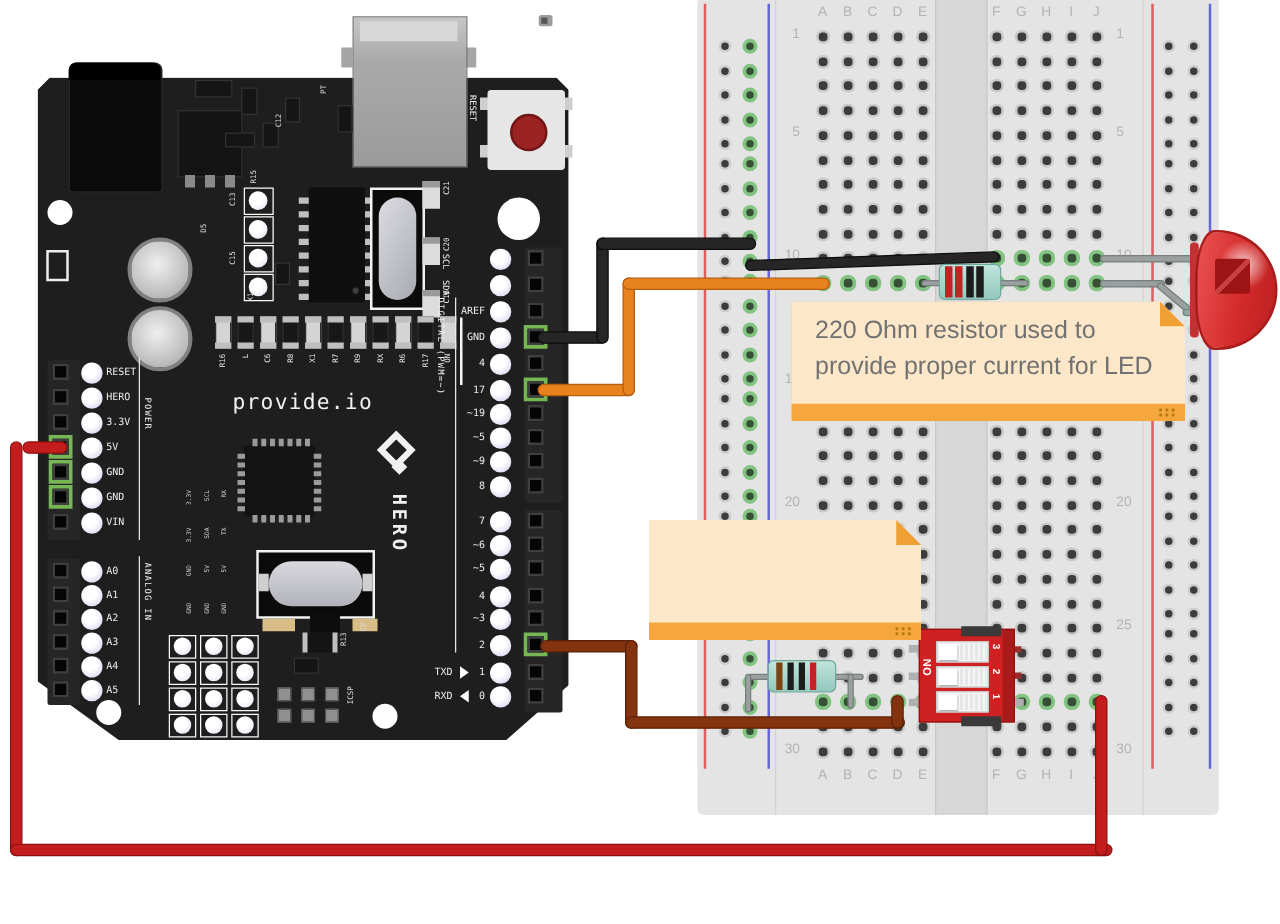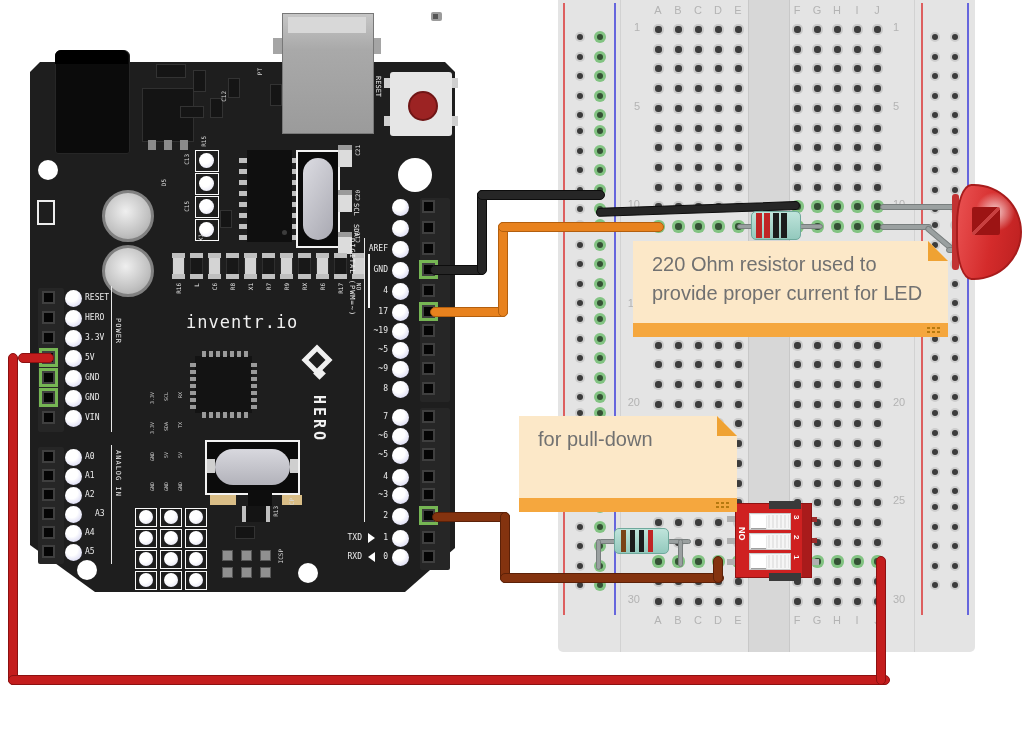--- a/index.html
+++ b/index.html
@@ -608,21 +608,21 @@
       <div class="vtx2 mono" style="position: absolute; left: 289px; top: 221px; white-space: nowrap; font-size: 6px; color: rgb(232, 232, 232);">R6</div>
       <div style="position: absolute; left: 304px; top: 191px; width: 13px; height: 26px; background: rgb(24, 24, 24); border: 1px solid rgb(46, 46, 46); box-sizing: border-box;"></div>
       <div style="position: absolute; left: 304px; top: 191px; width: 13px; height: 5px; background: rgb(191, 191, 191);"></div>
       <div style="position: absolute; left: 304px; top: 212px; width: 13px; height: 5px; background: rgb(191, 191, 191);"></div>
       <div class="vtx2 mono" style="position: absolute; left: 307px; top: 221px; white-space: nowrap; font-size: 6px; color: rgb(232, 232, 232);">R17</div>
       <div style="position: absolute; left: 322px; top: 191px; width: 13px; height: 26px; background: rgb(212, 212, 212); border: 1px solid rgb(46, 46, 46); box-sizing: border-box;"></div>
       <div style="position: absolute; left: 322px; top: 191px; width: 13px; height: 5px; background: rgb(191, 191, 191);"></div>
       <div style="position: absolute; left: 322px; top: 212px; width: 13px; height: 5px; background: rgb(191, 191, 191);"></div>
       <div class="vtx2 mono" style="position: absolute; left: 325px; top: 221px; white-space: nowrap; font-size: 6px; color: rgb(232, 232, 232);">ON</div>
       <div style="position: absolute; left: 338px; top: 192px; width: 2px; height: 54px; background: rgb(245, 245, 245);"></div>
-      <div class="mono" style="position: absolute; left: 156px; top: 250px; white-space: nowrap; font-size: 17px; color: rgb(240, 240, 240); letter-spacing: 1px;">inventr.io</div>
+      <div class="mono" style="position: absolute; left: 156px; top: 250px; white-space: nowrap; font-size: 17px; color: rgb(240, 240, 240); letter-spacing: 1px;">provide.io</div>
       <div style="position: absolute; left: 165px; top: 294px; width: 57px; height: 57px; background: rgb(19, 19, 19);"></div>
       <div style="position: absolute; left: 172px; top: 289px; width: 4px; height: 6px; background: rgb(154, 154, 154);"></div>
       <div style="position: absolute; left: 172px; top: 350px; width: 4px; height: 6px; background: rgb(154, 154, 154);"></div>
       <div style="position: absolute; left: 160px; top: 301px; width: 6px; height: 4px; background: rgb(154, 154, 154);"></div>
       <div style="position: absolute; left: 221px; top: 301px; width: 6px; height: 4px; background: rgb(154, 154, 154);"></div>
       <div style="position: absolute; left: 179px; top: 289px; width: 4px; height: 6px; background: rgb(154, 154, 154);"></div>
       <div style="position: absolute; left: 179px; top: 350px; width: 4px; height: 6px; background: rgb(154, 154, 154);"></div>
       <div style="position: absolute; left: 160px; top: 308px; width: 6px; height: 4px; background: rgb(154, 154, 154);"></div>
       <div style="position: absolute; left: 221px; top: 308px; width: 6px; height: 4px; background: rgb(154, 154, 154);"></div>
       <div style="position: absolute; left: 186px; top: 289px; width: 4px; height: 6px; background: rgb(154, 154, 154);"></div>
@@ -734,21 +734,21 @@
       <div class="pincirc" style="position: absolute; left: 35px; top: 387px; width: 17px; height: 17px;"></div>
       <div class="mono" style="position: absolute; left: 55px; top: 390px; white-space: nowrap; font-size: 8px; color: rgb(236, 236, 236);">A0</div>
       <div class="pinsq" style="position: absolute; left: 12px; top: 407px; width: 13px; height: 13px;"></div>
       <div class="pincirc" style="position: absolute; left: 35px; top: 406px; width: 17px; height: 17px;"></div>
       <div class="mono" style="position: absolute; left: 55px; top: 409px; white-space: nowrap; font-size: 8px; color: rgb(236, 236, 236);">A1</div>
       <div class="pinsq" style="position: absolute; left: 12px; top: 426px; width: 13px; height: 13px;"></div>
       <div class="pincirc" style="position: absolute; left: 35px; top: 425px; width: 17px; height: 17px;"></div>
       <div class="mono" style="position: absolute; left: 55px; top: 428px; white-space: nowrap; font-size: 8px; color: rgb(236, 236, 236);">A2</div>
       <div class="pinsq" style="position: absolute; left: 12px; top: 445px; width: 13px; height: 13px;"></div>
       <div class="pincirc" style="position: absolute; left: 35px; top: 444px; width: 17px; height: 17px;"></div>
-      <div class="mono" style="position: absolute; left: 55px; top: 447px; white-space: nowrap; font-size: 8px; color: rgb(236, 236, 236); margin-left: 10px;">A3</div>
+      <div class="mono" style="position: absolute; left: 55px; top: 447px; white-space: nowrap; font-size: 8px; color: rgb(236, 236, 236);">A3</div>
       <div class="pinsq" style="position: absolute; left: 12px; top: 464px; width: 13px; height: 13px;"></div>
       <div class="pincirc" style="position: absolute; left: 35px; top: 463px; width: 17px; height: 17px;"></div>
       <div class="mono" style="position: absolute; left: 55px; top: 466px; white-space: nowrap; font-size: 8px; color: rgb(236, 236, 236);">A4</div>
       <div class="pinsq" style="position: absolute; left: 12px; top: 483px; width: 13px; height: 13px;"></div>
       <div class="pincirc" style="position: absolute; left: 35px; top: 482px; width: 17px; height: 17px;"></div>
       <div class="mono" style="position: absolute; left: 55px; top: 485px; white-space: nowrap; font-size: 8px; color: rgb(236, 236, 236);">A5</div>
       <div style="position: absolute; left: 81px; top: 224px; width: 1px; height: 146px; background: rgb(232, 232, 232);"></div>
       <div style="position: absolute; left: 81px; top: 383px; width: 1px; height: 119px; background: rgb(232, 232, 232);"></div>
       <div class="vtx mono" style="position: absolute; left: 84px; top: 256px; white-space: nowrap; font-size: 7px; color: rgb(236, 236, 236); letter-spacing: 1px;">POWER</div>
       <div class="vtx mono" style="position: absolute; left: 84px; top: 388px; white-space: nowrap; font-size: 7px; color: rgb(236, 236, 236); letter-spacing: 1px;">ANALOG IN</div>
@@ -890,21 +890,20 @@
       <div>provide proper current for LED</div>
     </div>
     <div class="note-bar">
       <div class="grip"></div>
     </div>
   </div>
 
   <div class="note" id="note2" style="left:519px;top:416px;width:218px;height:96px">
     <div class="note-fold"></div>
     <div class="note-text">
-      <div>for pull-down</div>
     </div>
     <div class="note-bar">
       <div class="grip"></div>
     </div>
   </div>
 
   <div id="artifact"></div>
 </div>
 
 </body></html>

